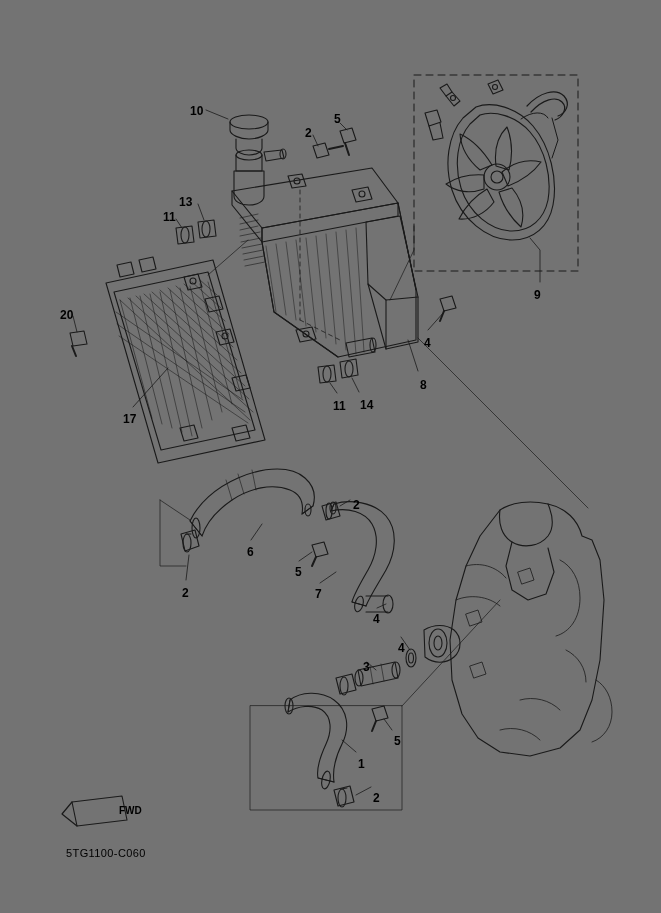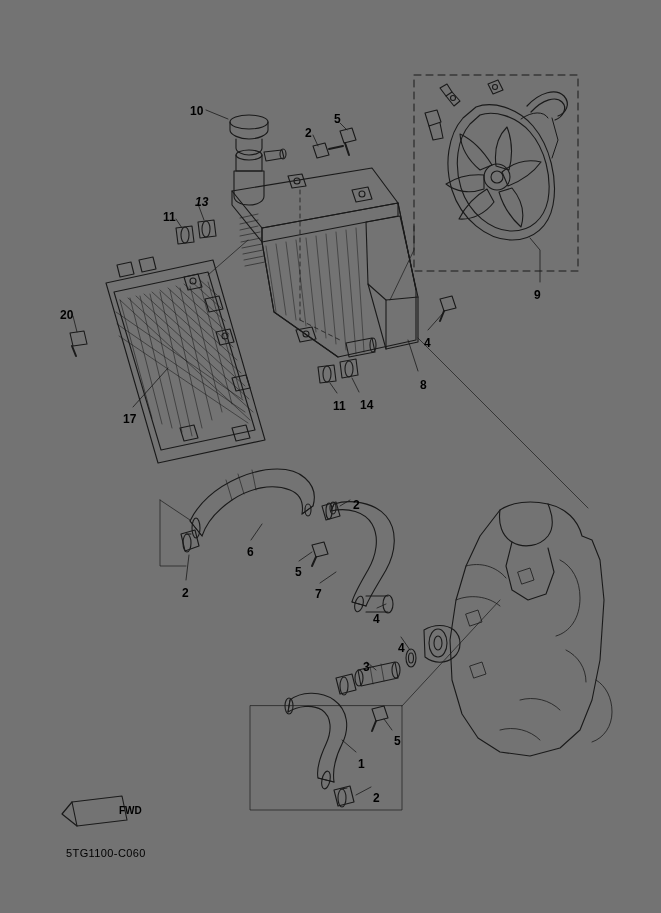--- a/index.html
+++ b/index.html
@@ -286,21 +286,21 @@
       </g>
 
       <path d="M72 802 L122 796 L127 820 L77 826 Z"></path>
       <path d="M72 802 L62 814 L77 826" stroke-width="1.2"></path>
     </g>
   </svg>
 
   <div class="callout" style="left:190px; top:105px;">10</div>
   <div class="callout" style="left:334px; top:113px;">5</div>
   <div class="callout" style="left:305px; top:127px;">2</div>
-  <div class="callout" style="left:195px; top:196px;font-style:italic;">13</div>
+  <div class="callout" style="left:179px; top:196px;">13</div>
   <div class="callout" style="left:163px; top:211px;">11</div>
   <div class="callout" style="left:534px; top:289px;">9</div>
   <div class="callout" style="left:60px; top:309px;">20</div>
   <div class="callout" style="left:424px; top:337px;">4</div>
   <div class="callout" style="left:420px; top:379px;">8</div>
   <div class="callout" style="left:123px; top:413px;">17</div>
   <div class="callout" style="left:360px; top:399px;">14</div>
   <div class="callout" style="left:333px; top:400px;">11</div>
   <div class="callout" style="left:353px; top:499px;">2</div>
   <div class="callout" style="left:247px; top:546px;">6</div>

